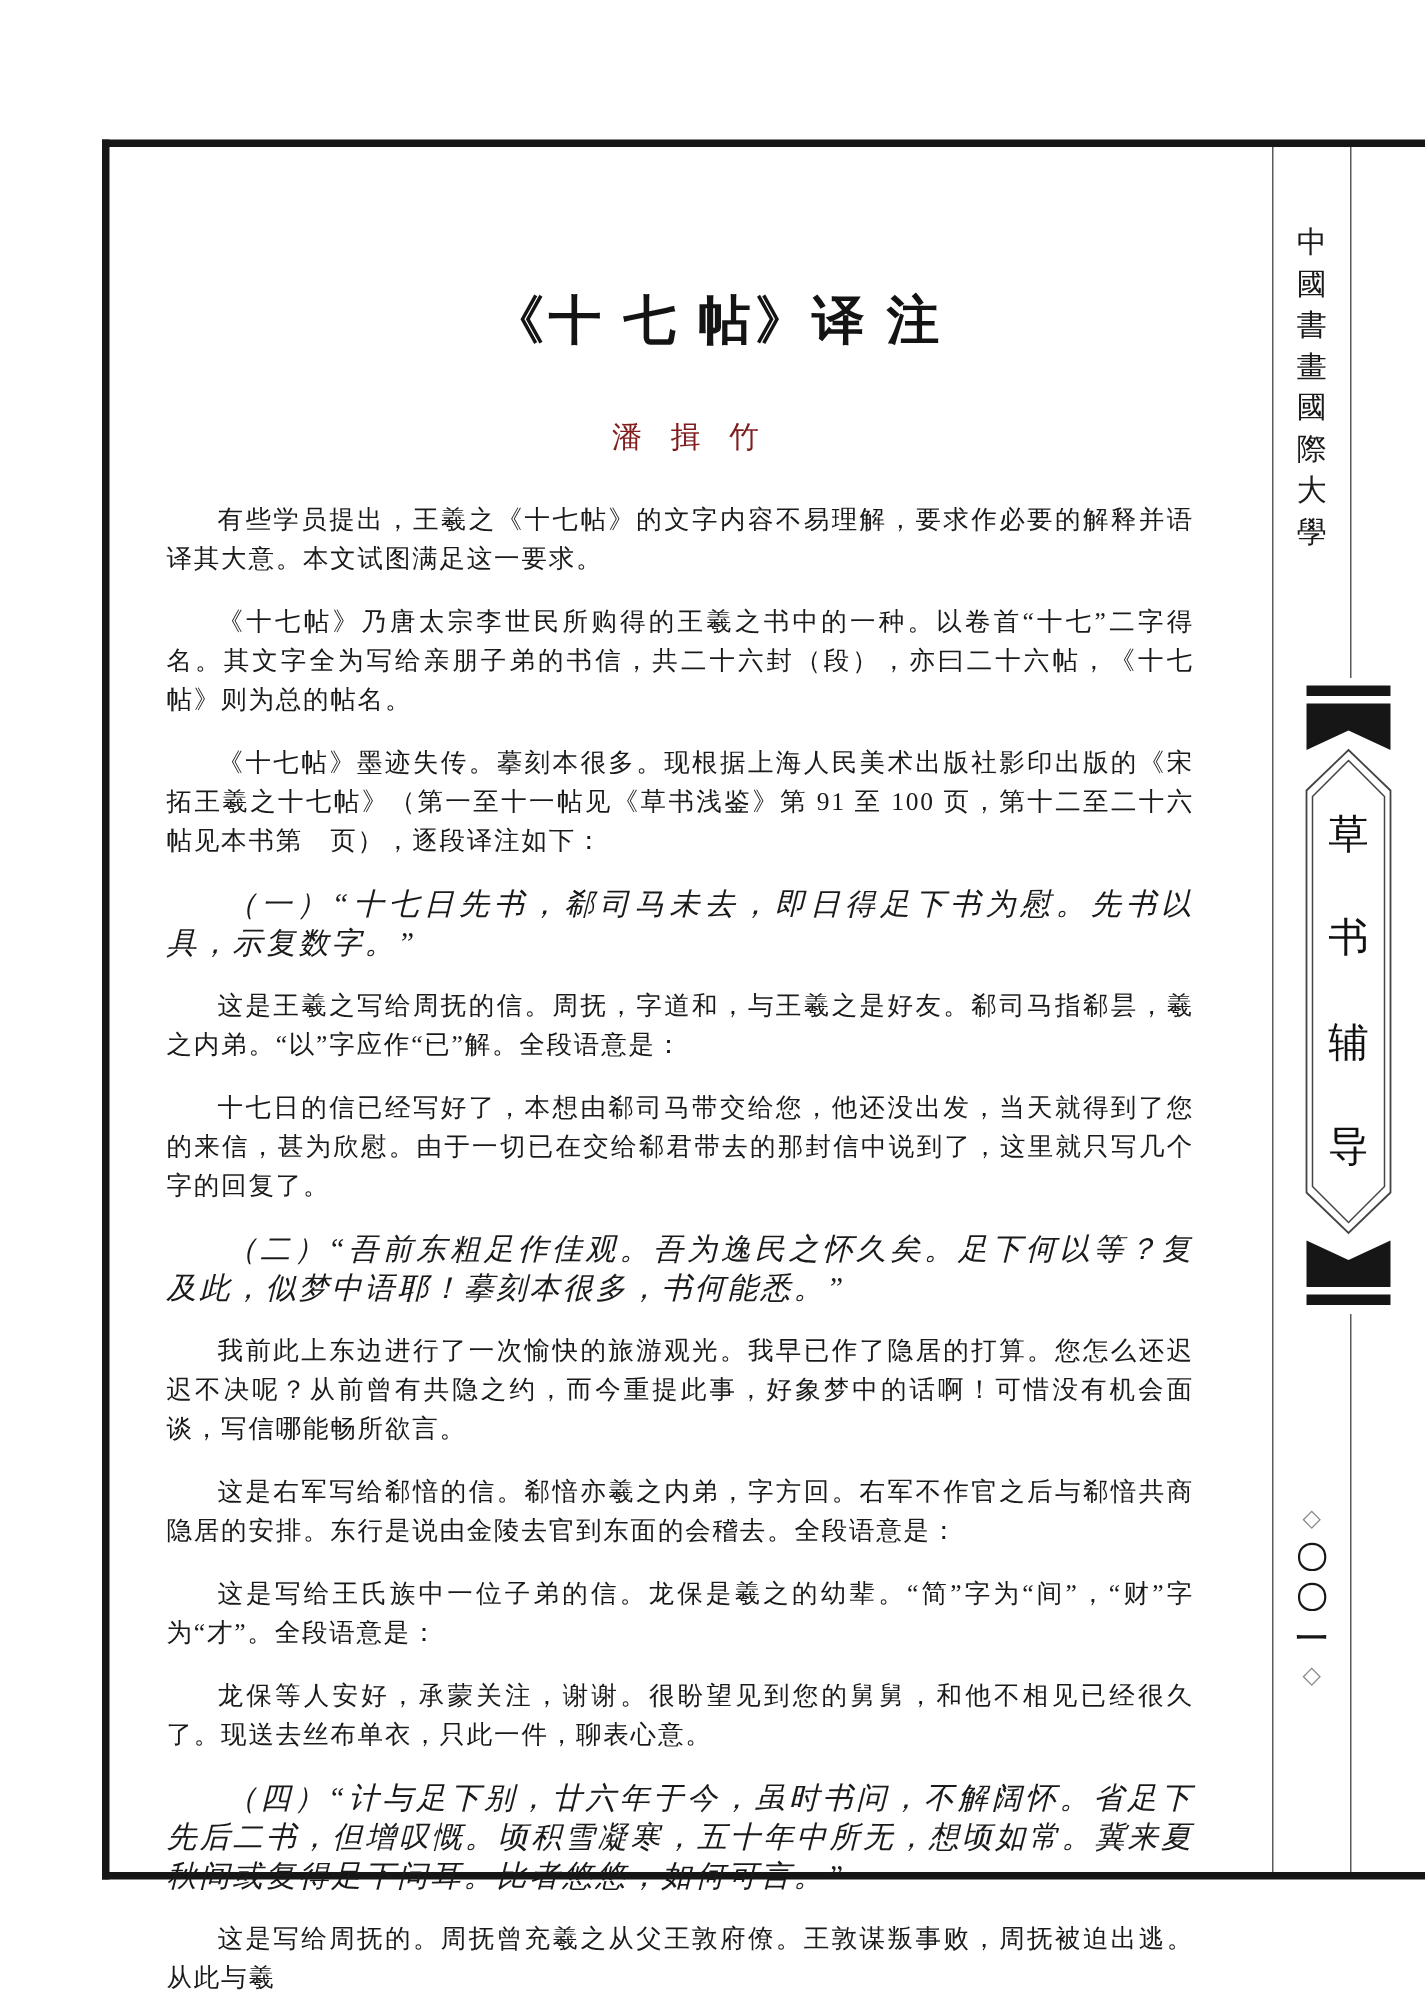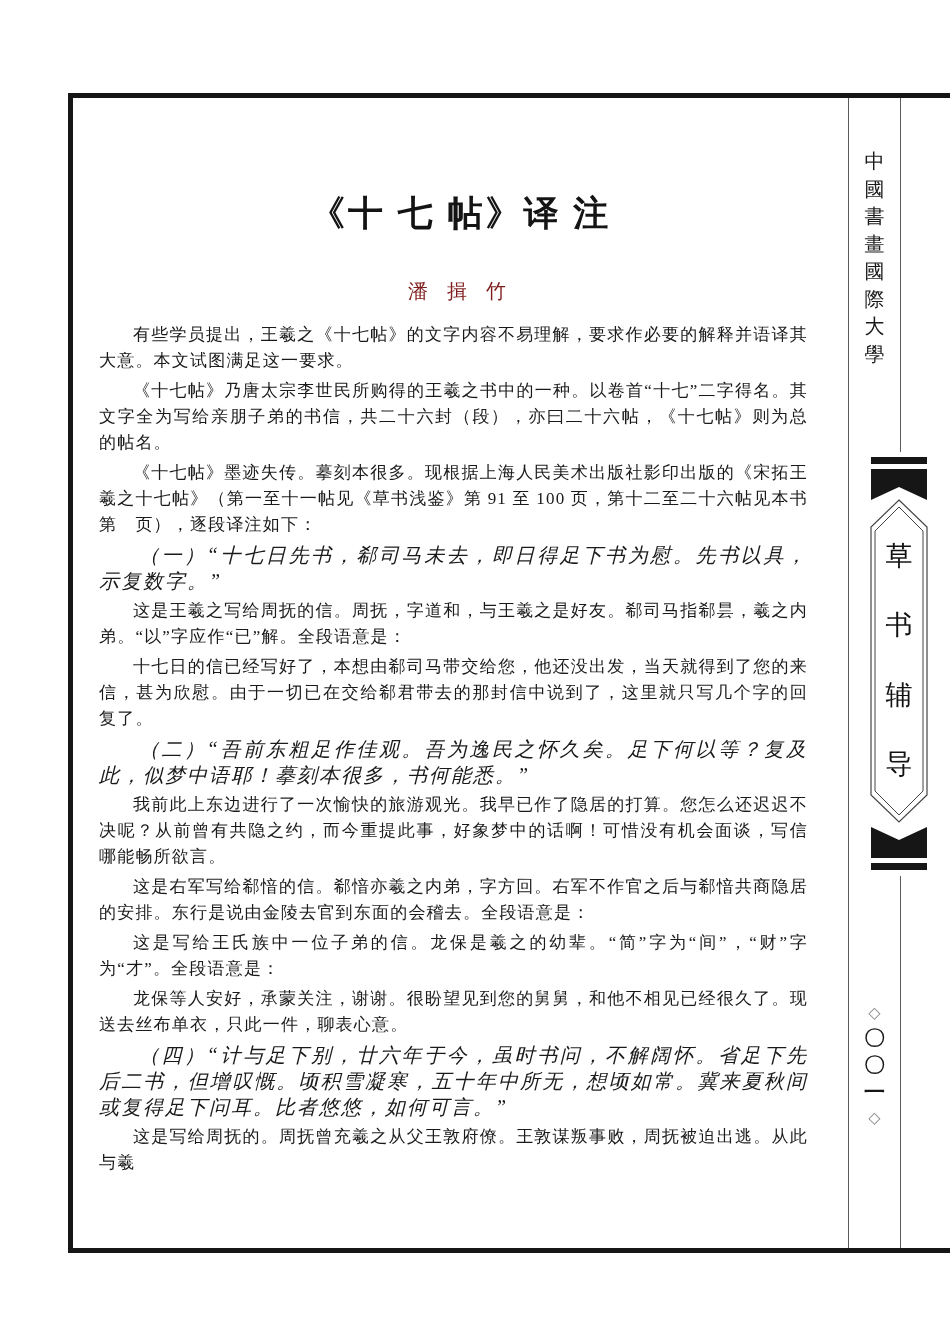--- a/index.html
+++ b/index.html
@@ -17,37 +17,37 @@
   .frame-top    { position: absolute; left: 68px; top: 93px;  width: 882px; height: 5px; background: #161616; }
   .frame-bottom { position: absolute; left: 68px; top: 1248px; width: 882px; height: 5px; background: #161616; }
   .frame-left   { position: absolute; left: 68px; top: 93px;  width: 5px;  height: 1160px; background: #161616; }
   .vline        { position: absolute; width: 1px; background: #5a5a5a; }
   .vline-a      { left: 848px; top: 98px; height: 1150px; }
   .vline-b-top  { left: 900px; top: 98px; height: 354px; }
   .vline-b-bot  { left: 900px; top: 876px; height: 372px; }
 
   
   .page-title {
-    position: absolute; left: 73px; top: 190px; width: 775px;
+    position: absolute; left: 91px; top: 190px; width: 775px;
     margin: 0; text-align: center;
     font-size: 35px; font-weight: 700; letter-spacing: 3px;
     color: #141414;
   }
   .author {
     position: absolute; left: 73px; top: 278px; width: 775px;
     text-align: center;
     font-size: 20px; letter-spacing: 7px; color: #7f1d1d;
   }
   .body-text {
     position: absolute; left: 95px; top: 318px; width: 717px;
     color: #1a1a1a;
     font-size: 17px; line-height: 26px; letter-spacing: 1.2px;
     text-align: justify;
   }
-  .body-text p { margin: 4px; text-indent: 2em; }
+  .body-text p { margin: 16px; text-indent: 2em; }
   .body-text p.kai {
     font-style: italic;
     font-size: 20px; letter-spacing: 2px;
   }
 
   
   .institution {
     position: absolute; left: 849px; top: 148px; width: 51px; height: 220px;
     display: flex; flex-direction: column; justify-content: space-evenly; align-items: center;
     font-size: 20px; color: #1a1a1a;

